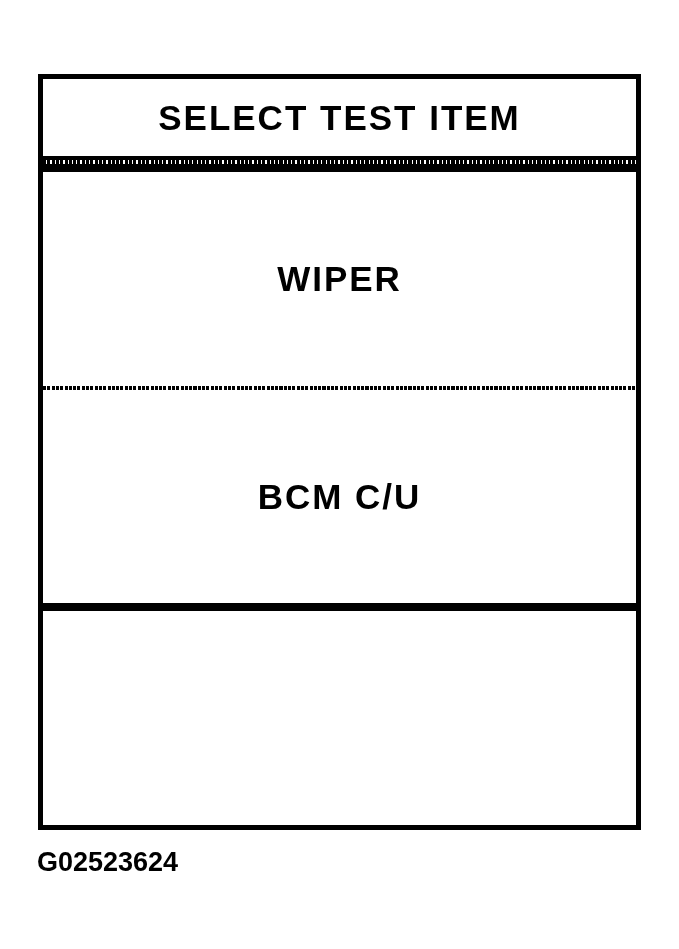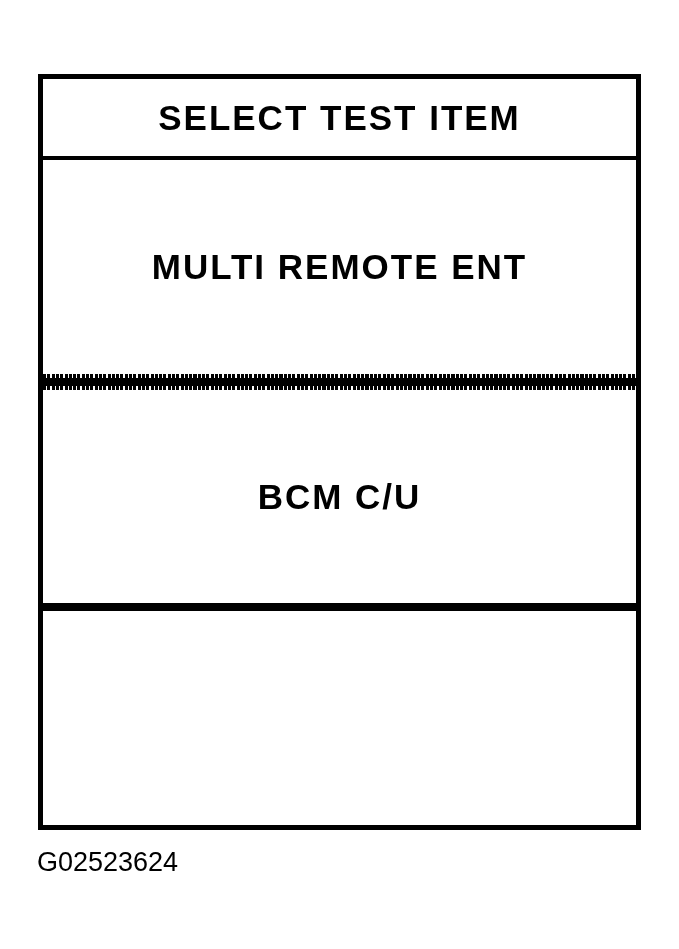--- a/index.html
+++ b/index.html
@@ -56,40 +56,40 @@
     background: #000000;
   }
   .divider.dotted {
     background: repeating-linear-gradient(90deg, #000000 0 3px, #ffffff 3px 4.3px);
   }
   .figure-caption {
     position: absolute;
     left: 37px;
     top: 847px;
     font-size: 27px;
-    font-weight: normal;
+    font-weight: bold;
     color: #000000;
     letter-spacing: 0px;
   }
 </style>
 </head>
 <body>
 
 <div class="stage">
   <div class="panel" id="menu-panel">
       <div class="row header-row">
         <span class="row-label">SELECT TEST ITEM</span>
       </div>
       <div class="divider solid"></div>
-      <div class="row">
-        <span class="row-label">MULTI REMOTE ENT</span>
-      </div>
       <div class="divider dotted"></div>
       <div class="divider solid"></div>
       <div class="divider solid"></div>
+      <div class="row">
+        <span class="row-label">WIPER</span>
+      </div>
       <div class="divider dotted"></div>
       <div class="row">
         <span class="row-label">BCM C/U</span>
       </div>
       <div class="divider solid"></div>
       <div class="divider solid"></div>
       <div class="row">
         <span class="row-label"></span>
       </div>
     </div>

